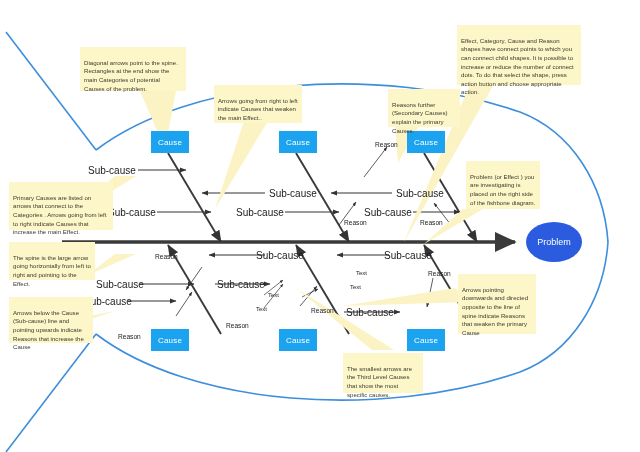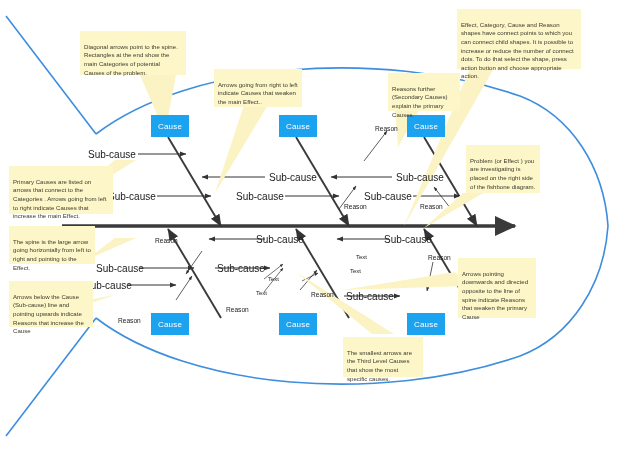--- a/index.html
+++ b/index.html
@@ -9,21 +9,21 @@
   }
   body {
     width: 640px;
     height: 452px;
     position: relative;
     overflow: hidden;
     font-family: "Liberation Sans", sans-serif;
   }
   #stage {
     position: absolute;
-    left: 0; top: 0;
+    left: 0; top: 16px;
     width: 640px;
     height: 332px;
     text-decoration: underline;
   }
   #svg-layer {
     position: absolute;
     left: 0; top: 0;
     width: 640px;
     height: 452px;
   }
@@ -180,20 +180,23 @@
   <div class="node-box" style="left:151px; top:313px; width:38px; height:22px;">
     <span>Cause</span>
   </div>
   <div class="node-box" style="left:279px; top:313px; width:38px; height:22px;">
     <span>Cause</span>
   </div>
   <div class="node-box" style="left:407px; top:313px; width:38px; height:22px;">
     <span>Cause</span>
   </div>
 
+  <div class="node-ellipse" style="left:526px; top:206px; width:56px; height:40px;">
+    <span>Problem</span>
+  </div>
 
   <div class="edge-label" style="left:88px; top:150px;">Sub-cause</div>
   <div class="edge-label" style="left:269px; top:173px;">Sub-cause</div>
   <div class="edge-label" style="left:108px; top:192px;">Sub-cause</div>
 
   <div class="edge-label" style="left:396px; top:173px;">Sub-cause</div>
   <div class="edge-label" style="left:236px; top:192px;">Sub-cause</div>
 
   <div class="edge-label" style="left:364px; top:192px;">Sub-cause</div>
   <div class="edge-label" style="left:256px; top:235px;">Sub-cause</div>

